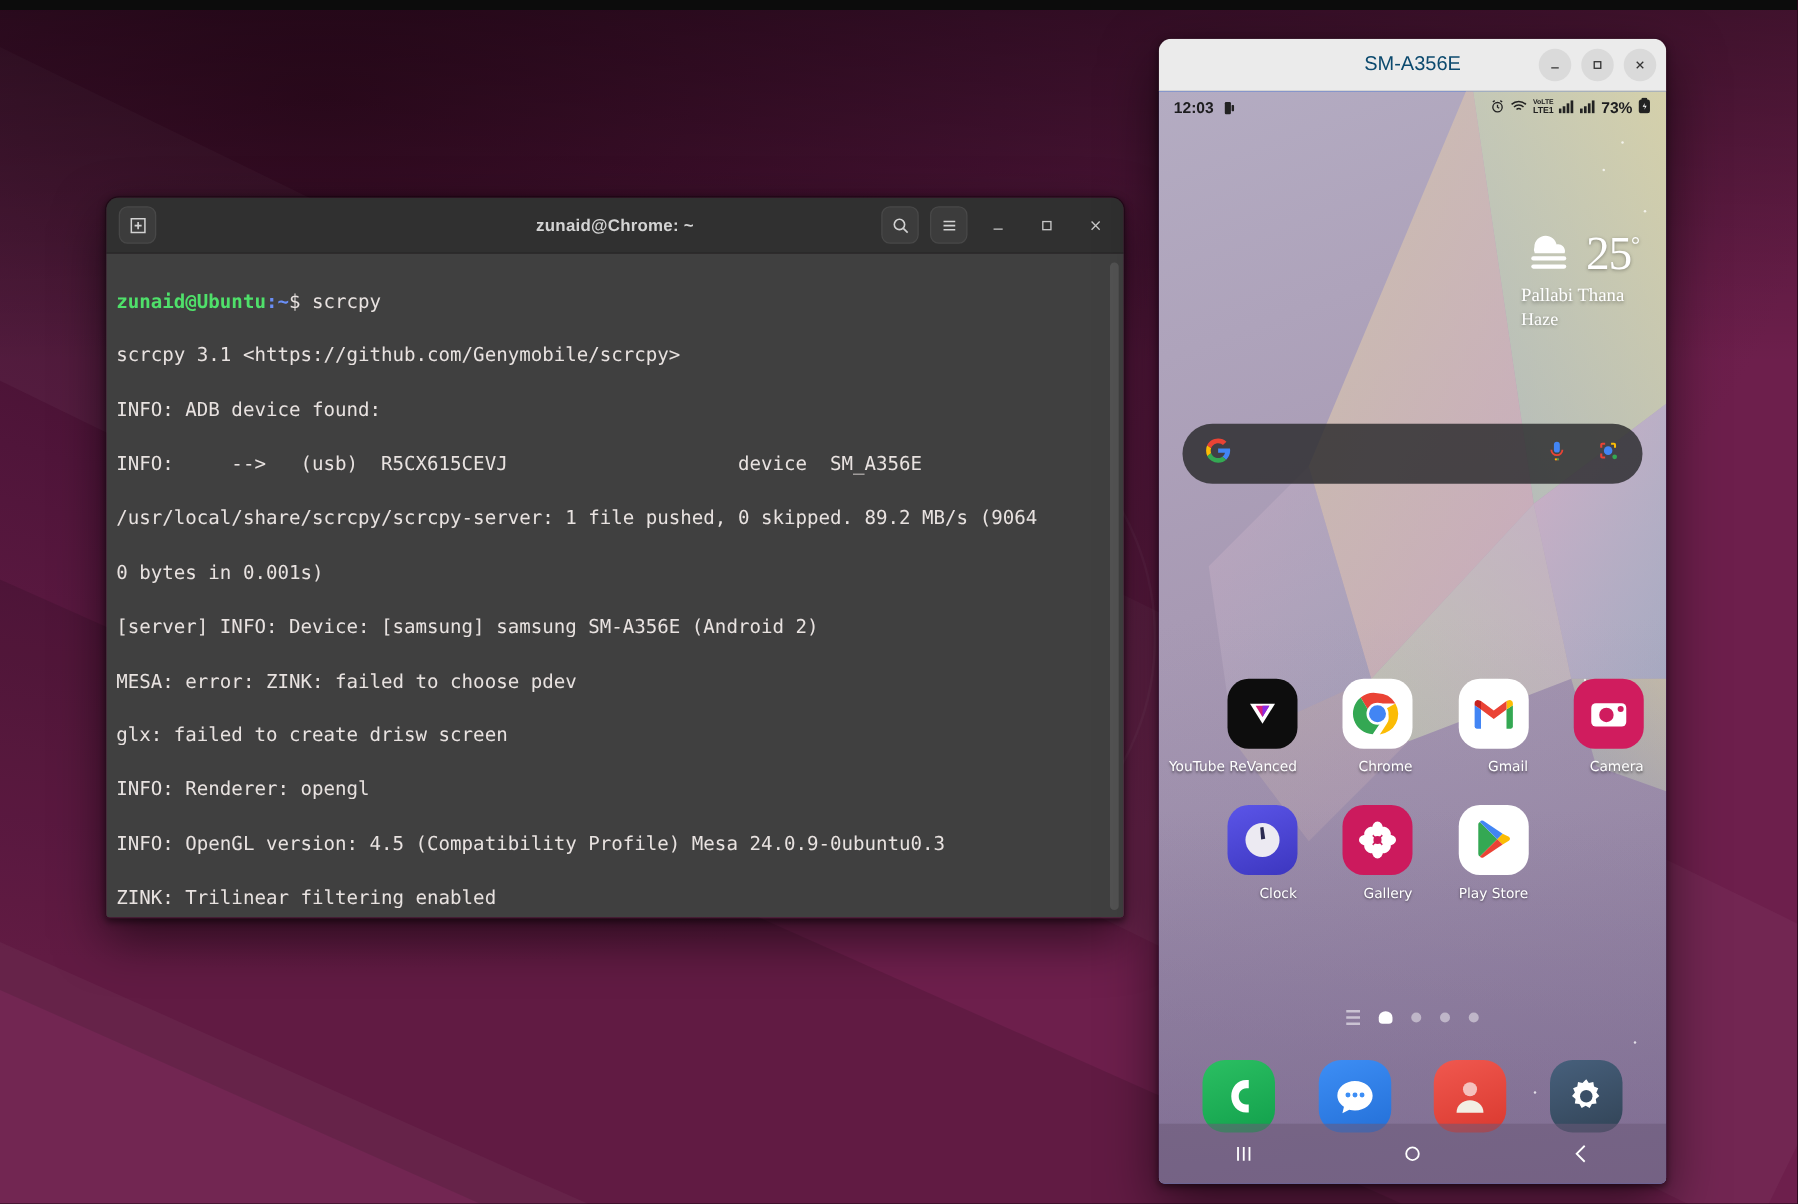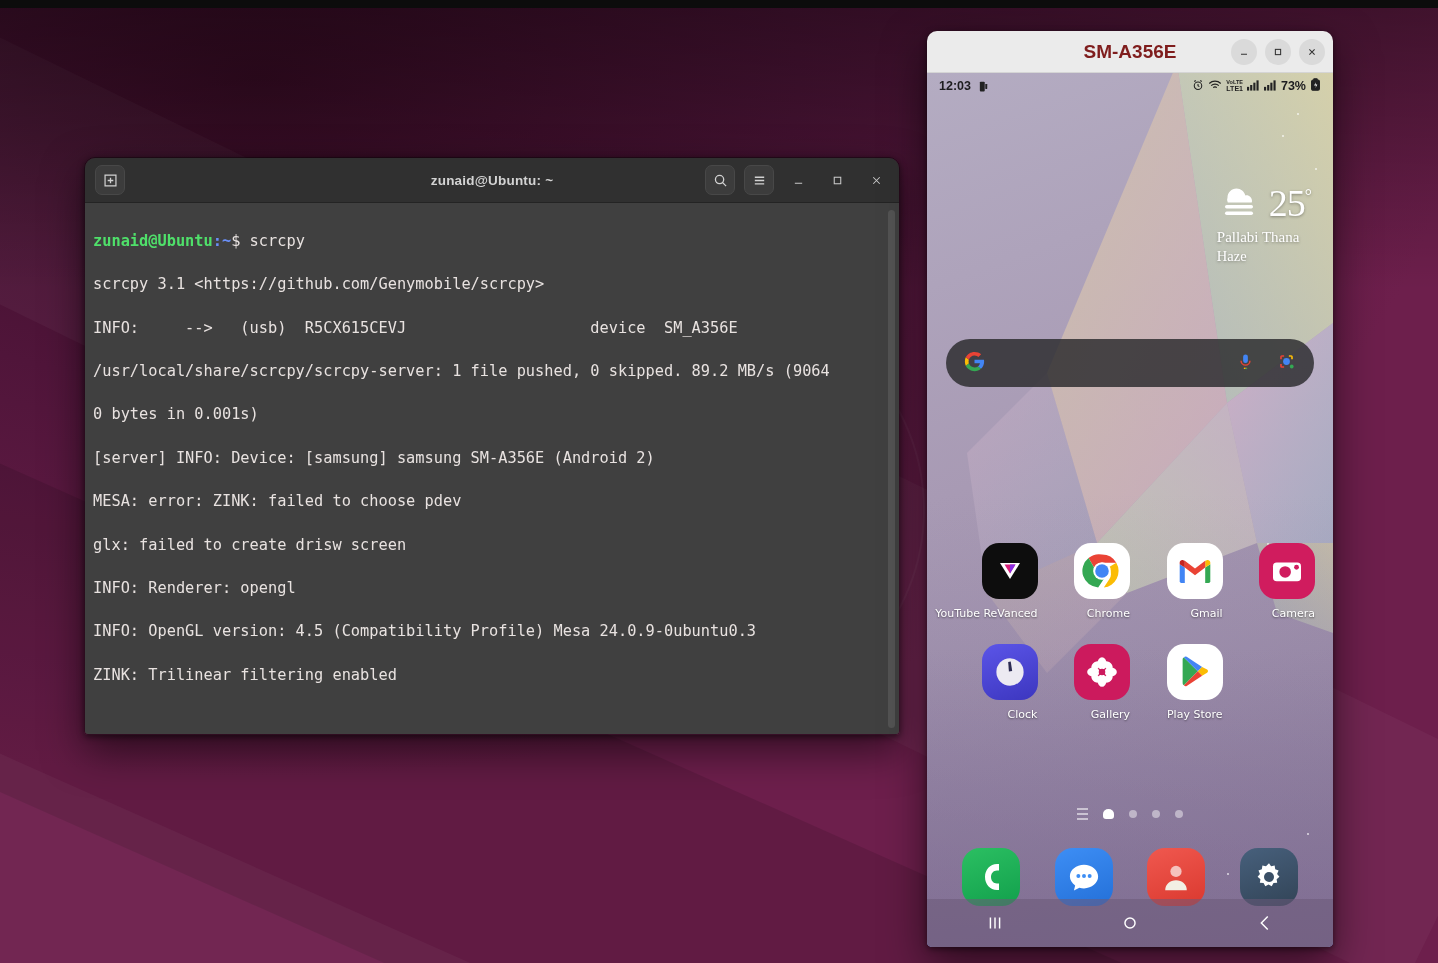--- a/index.html
+++ b/index.html
@@ -93,21 +93,21 @@
     overflow:hidden;
     box-shadow:0 18px 44px rgba(0,0,0,.55), 0 2px 6px rgba(0,0,0,.5);
     z-index:30;
   }
   #phone .titlebar{
     height:42px; background:#ebebeb;
     display:flex;align-items:center;justify-content:center;
     position:relative; border-bottom:1px solid #d5d5d5;
   }
   #phone .titlebar .t{
-    font-size:19px; font-weight:700; color:#7f1d1d;
+    font-size:16px; font-weight:400; color:#0c4a6e;
   }
   #phone .wbtns{
     position:absolute; right:8px; top:0; bottom:0;
     display:flex; align-items:center; gap:8px;
   }
   #phone .wbtn{
     width:26px;height:26px;border-radius:50%;
     background:#dadada; color:#2d2d2d;
     display:flex;align-items:center;justify-content:center;
   }
@@ -197,21 +197,21 @@
 <div id="topbar"></div>
 
 <div id="terminal">
   <div class="titlebar">
     <div class="tb-btn filled">
       <svg width="15" height="15" viewBox="0 0 16 16" fill="none" stroke="#d2d2d2" stroke-width="1.3">
         <path d="M2.2 2.2h11.6v11.6H2.2z"></path>
           <path d="M8 5v6M5 8h6" stroke-width="1.4"></path>
       </svg>
     </div>
-    <div class="tb-title">zunaid@Ubuntu: ~</div>
+    <div class="tb-title">zunaid@Chrome: ~</div>
     <div class="tb-right">
       <div class="tb-btn filled">
         <svg width="15" height="15" viewBox="0 0 16 16" fill="none" stroke="#d2d2d2" stroke-width="1.4">
           <circle cx="7" cy="7" r="4.4"></circle>
             <path d="M10.3 10.3L14 14"></path>
         </svg>
       </div>
       <div class="tb-btn filled">
         <svg width="15" height="15" viewBox="0 0 16 16" stroke="#d2d2d2" stroke-width="1.4">
           <path d="M3 4.5h10M3 8h10M3 11.5h10"></path>
@@ -231,20 +231,21 @@
         <svg width="13" height="13" viewBox="0 0 16 16" stroke="#c8c8c8" stroke-width="1.3">
             <path d="M4 4l8 8M12 4l-8 8"></path>
           </svg>
       </div>
     </div>
   </div>
 
   <div class="body">
 <div><span class="grn">zunaid@Ubuntu</span><span class="blu">:~</span><span>$</span><span> scrcpy</span></div>
 <div>scrcpy 3.1 &lt;https://github.com/Genymobile/scrcpy&gt;</div>
+<div>INFO: ADB device found:</div>
 <div>INFO:     --&gt;   (usb)  R5CX615CEVJ                    device  SM_A356E</div>
 <div>/usr/local/share/scrcpy/scrcpy-server: 1 file pushed, 0 skipped. 89.2 MB/s (9064</div>
 <div>0 bytes in 0.001s)</div>
 <div>[server] INFO: Device: [samsung] samsung SM-A356E (Android 2)</div>
 <div>MESA: error: ZINK: failed to choose pdev</div>
 <div>glx: failed to create drisw screen</div>
 <div>INFO: Renderer: opengl</div>
 <div>INFO: OpenGL version: 4.5 (Compatibility Profile) Mesa 24.0.9-0ubuntu0.3</div>
 <div>ZINK: Trilinear filtering enabled</div>
 

